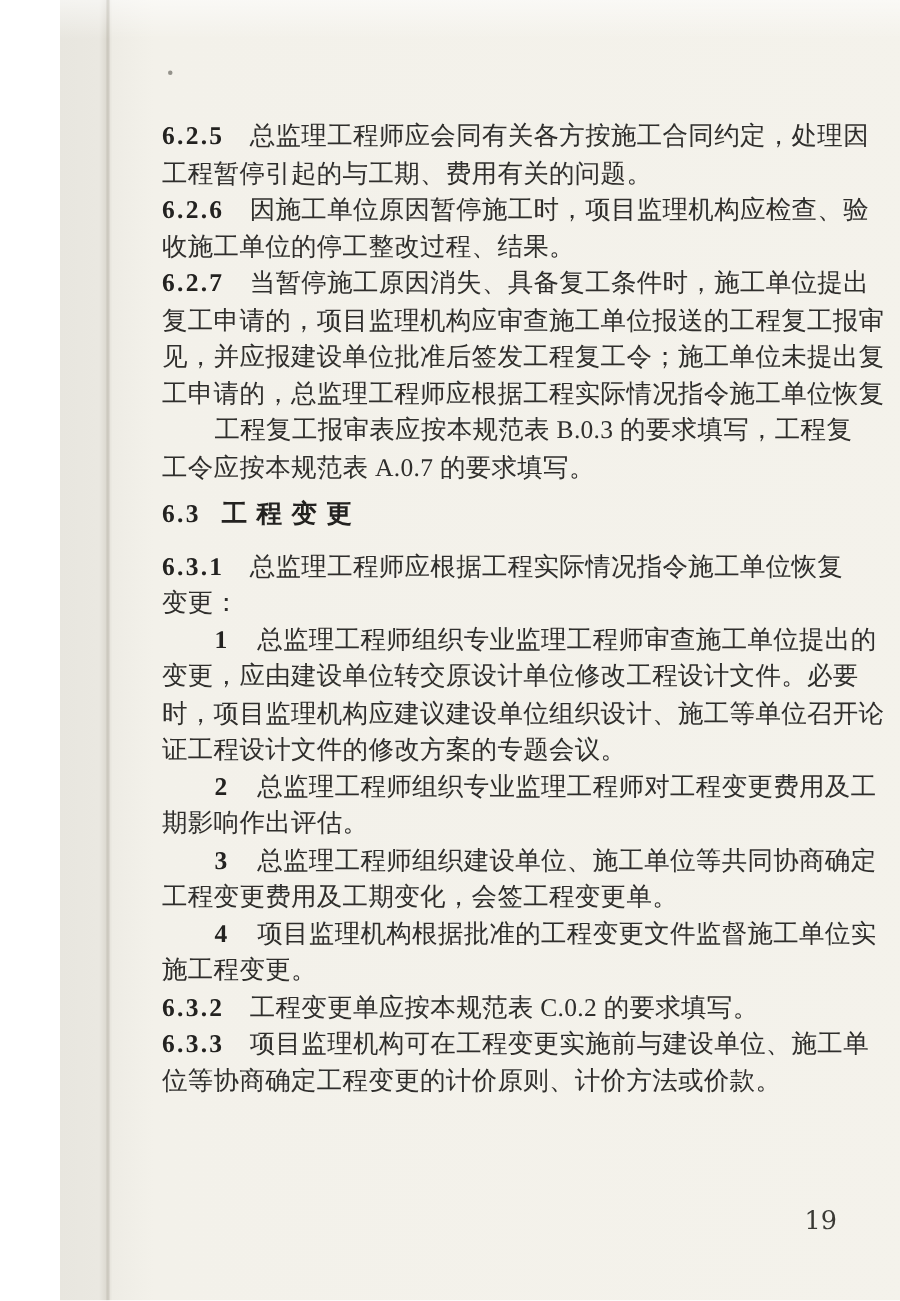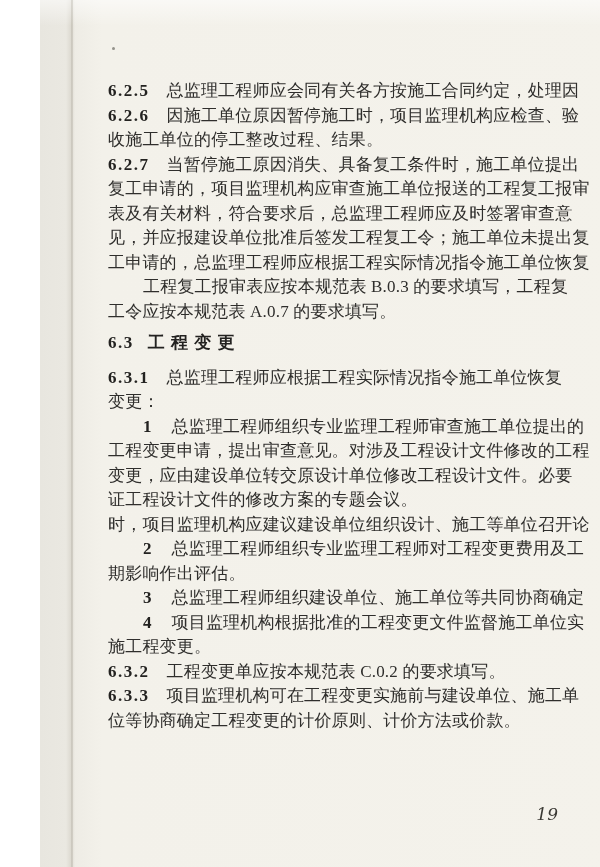--- a/index.html
+++ b/index.html
@@ -33,53 +33,53 @@
     font-family:"Liberation Serif","DejaVu Serif",serif;
   }
   .num.sub{margin-right:20px;letter-spacing:0;}
   .line.heading{
     font-weight:bold;color:#232220;
     margin:7px 0 10px 0;letter-spacing:1px;
   }
   .line.heading .num{margin-right:14px;}
   .page-number{
     position:absolute;top:804px;right:82px;
-    font-style:italic;font-size:17px;color:#3a3934;
+    font-size:17px;color:#3a3934;
     font-family:"DejaVu Serif","Liberation Serif",serif;
     text-align:right;
   }
 </style>
 </head>
 <body>
 
 <div class="page">
   <div class="edge-line"></div>
   <div class="speck"></div>
   <div class="text-block">
       <div class="line"><b class="num">6.2.5</b><span>总监理工程师应会同有关各方按施工合同约定，处理因</span></div>
+      <div class="line"><span>工程暂停引起的与工期、费用有关的问题。</span></div>
       <div class="line"><b class="num">6.2.6</b><span>因施工单位原因暂停施工时，项目监理机构应检查、验</span></div>
       <div class="line"><span>收施工单位的停工整改过程、结果。</span></div>
       <div class="line"><b class="num">6.2.7</b><span>当暂停施工原因消失、具备复工条件时，施工单位提出</span></div>
       <div class="line"><span>复工申请的，项目监理机构应审查施工单位报送的工程复工报审</span></div>
-      <div class="line"><span>表及有关材料，符合要求后，总监理工程师应及时签署审查意</span></div>
       <div class="line"><span>见，并应报建设单位批准后签发工程复工令；施工单位未提出复</span></div>
       <div class="line"><span>工申请的，总监理工程师应根据工程实际情况指令施工单位恢复</span></div>
       <div class="line indent"><span>工程复工报审表应按本规范表 B.0.3 的要求填写，工程复</span></div>
       <div class="line"><span>工令应按本规范表 A.0.7 的要求填写。</span></div>
       <div class="line heading"><b class="num">6.3</b><span>工 程 变 更</span></div>
       <div class="line"><b class="num">6.3.1</b><span>总监理工程师应根据工程实际情况指令施工单位恢复</span></div>
       <div class="line"><span>变更：</span></div>
       <div class="line indent"><b class="num sub">1</b><span>总监理工程师组织专业监理工程师审查施工单位提出的</span></div>
-      <div class="line"><span>工程变更申请，提出审查意见。对涉及工程设计文件修改的工程</span></div>
       <div class="line"><span>变更，应由建设单位转交原设计单位修改工程设计文件。必要</span></div>
+      <div class="line"><span>时，项目监理机构应建议建设单位组织设计、施工等单位召开论</span></div>
       <div class="line"><span>证工程设计文件的修改方案的专题会议。</span></div>
-      <div class="line"><span>时，项目监理机构应建议建设单位组织设计、施工等单位召开论</span></div>
       <div class="line indent"><b class="num sub">2</b><span>总监理工程师组织专业监理工程师对工程变更费用及工</span></div>
       <div class="line"><span>期影响作出评估。</span></div>
       <div class="line indent"><b class="num sub">3</b><span>总监理工程师组织建设单位、施工单位等共同协商确定</span></div>
+      <div class="line"><span>工程变更费用及工期变化，会签工程变更单。</span></div>
       <div class="line indent"><b class="num sub">4</b><span>项目监理机构根据批准的工程变更文件监督施工单位实</span></div>
       <div class="line"><span>施工程变更。</span></div>
       <div class="line"><b class="num">6.3.2</b><span>工程变更单应按本规范表 C.0.2 的要求填写。</span></div>
       <div class="line"><b class="num">6.3.3</b><span>项目监理机构可在工程变更实施前与建设单位、施工单</span></div>
       <div class="line"><span>位等协商确定工程变更的计价原则、计价方法或价款。</span></div>
     </div>
   <div class="page-number">19</div>
 </div>
 
 </body></html>

